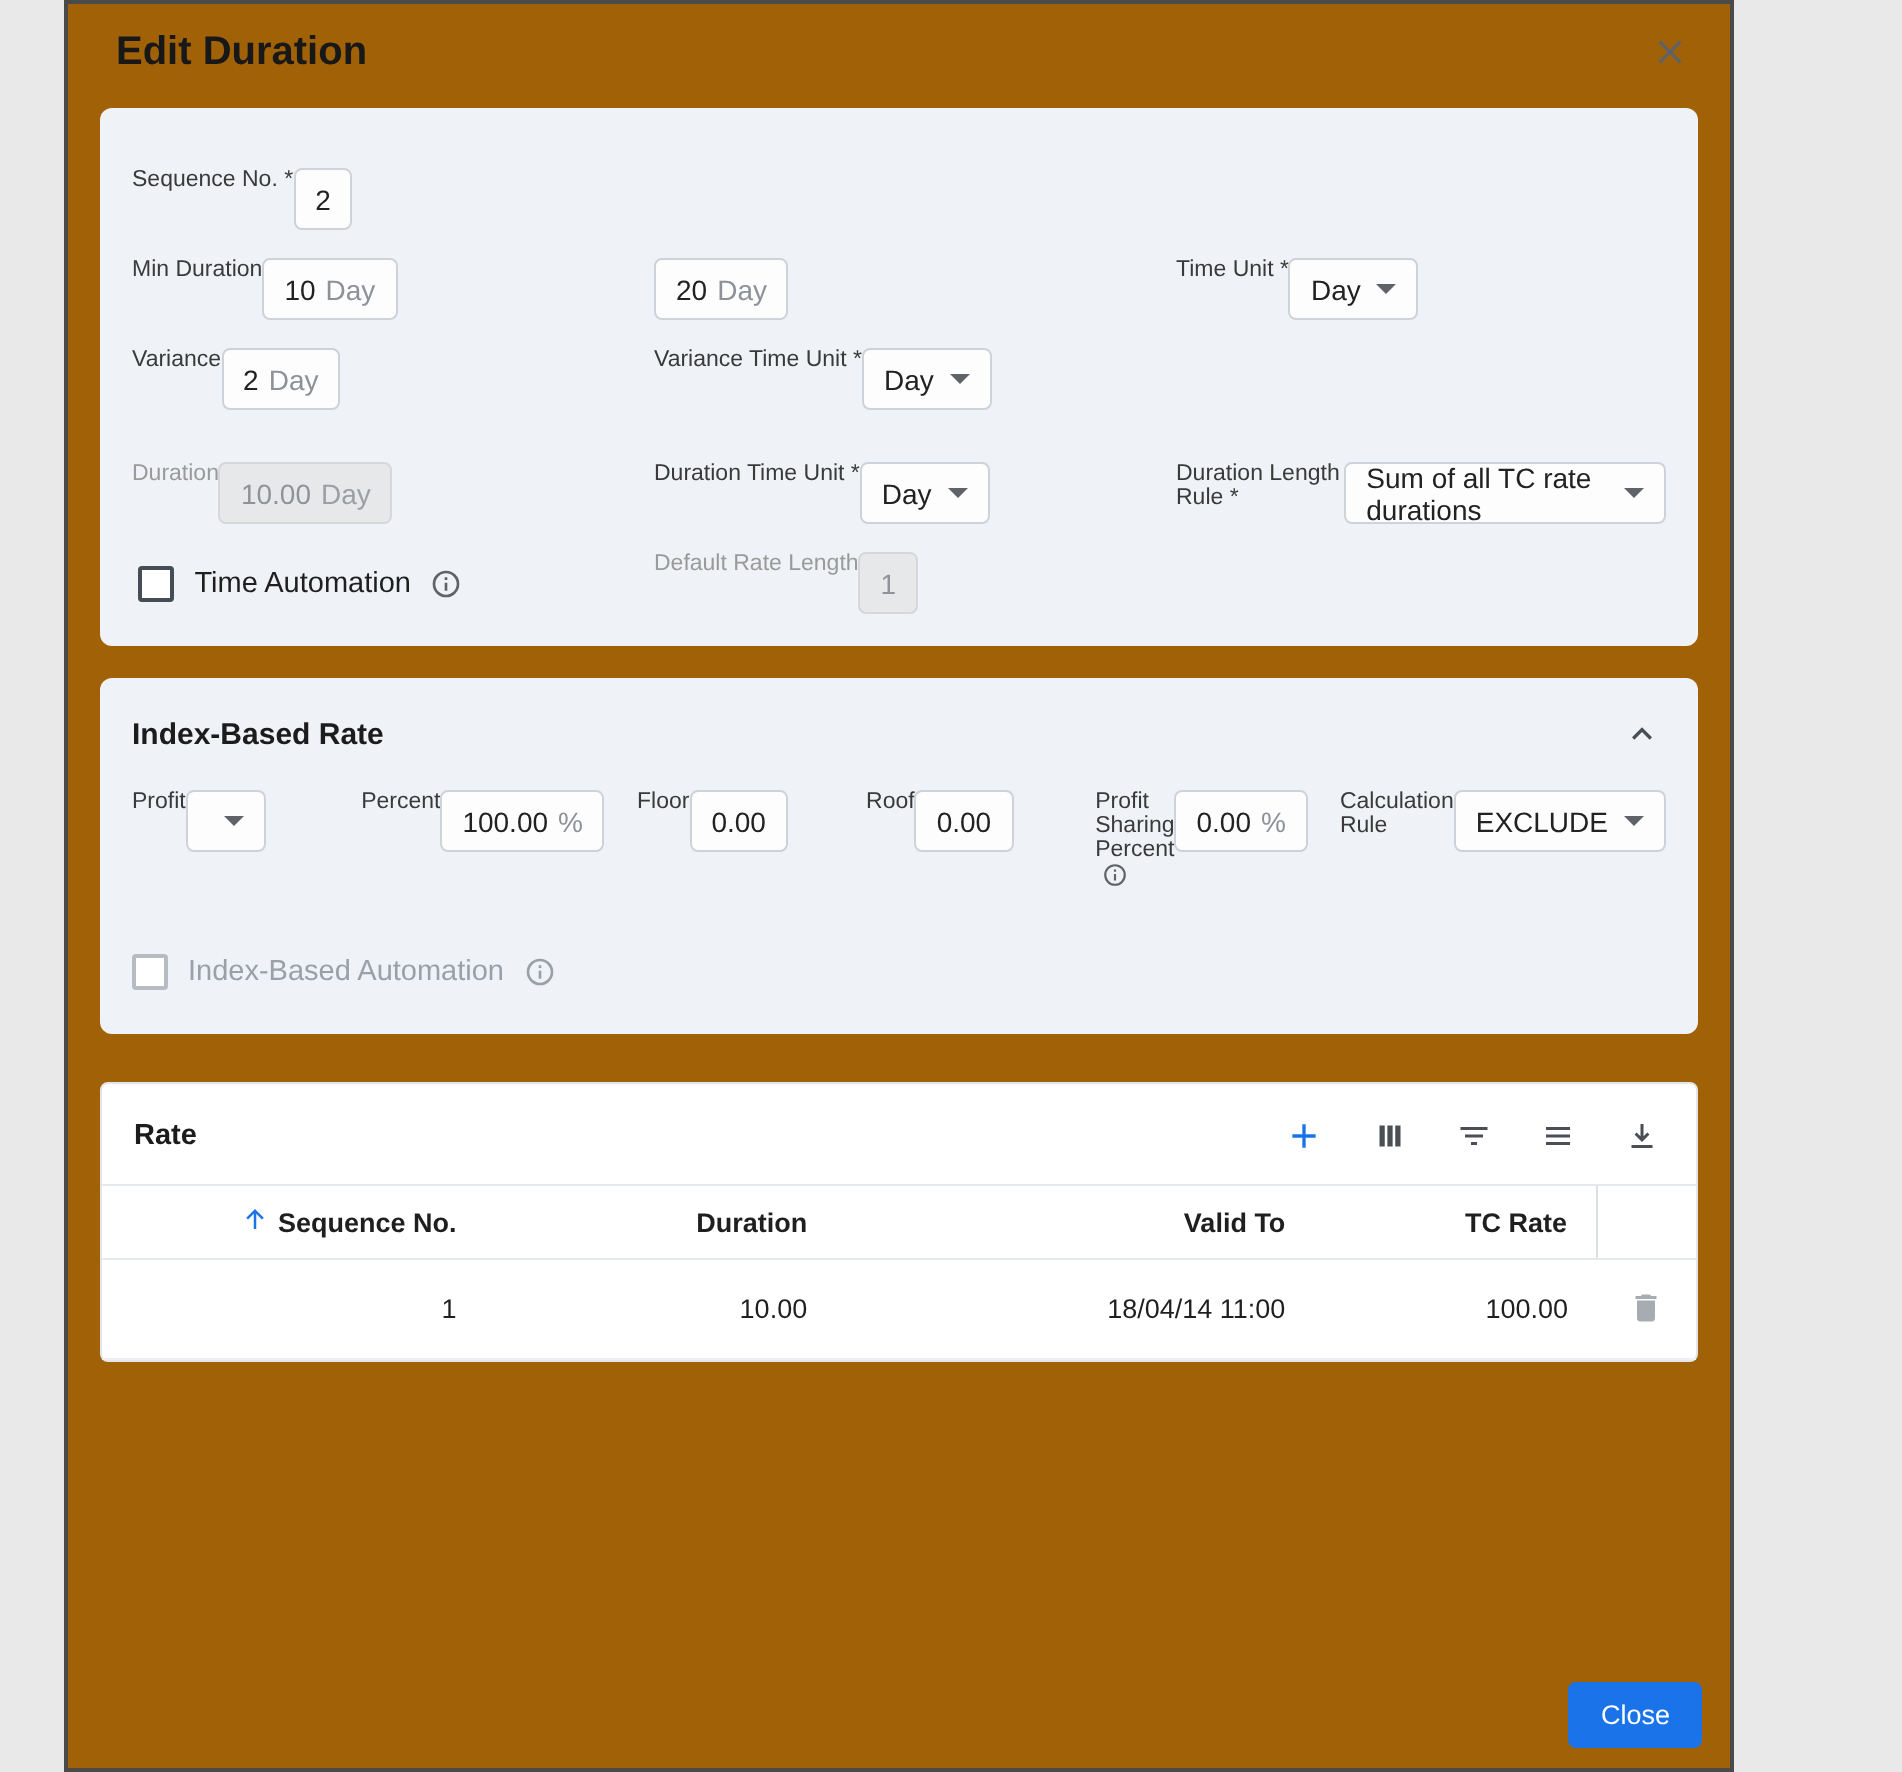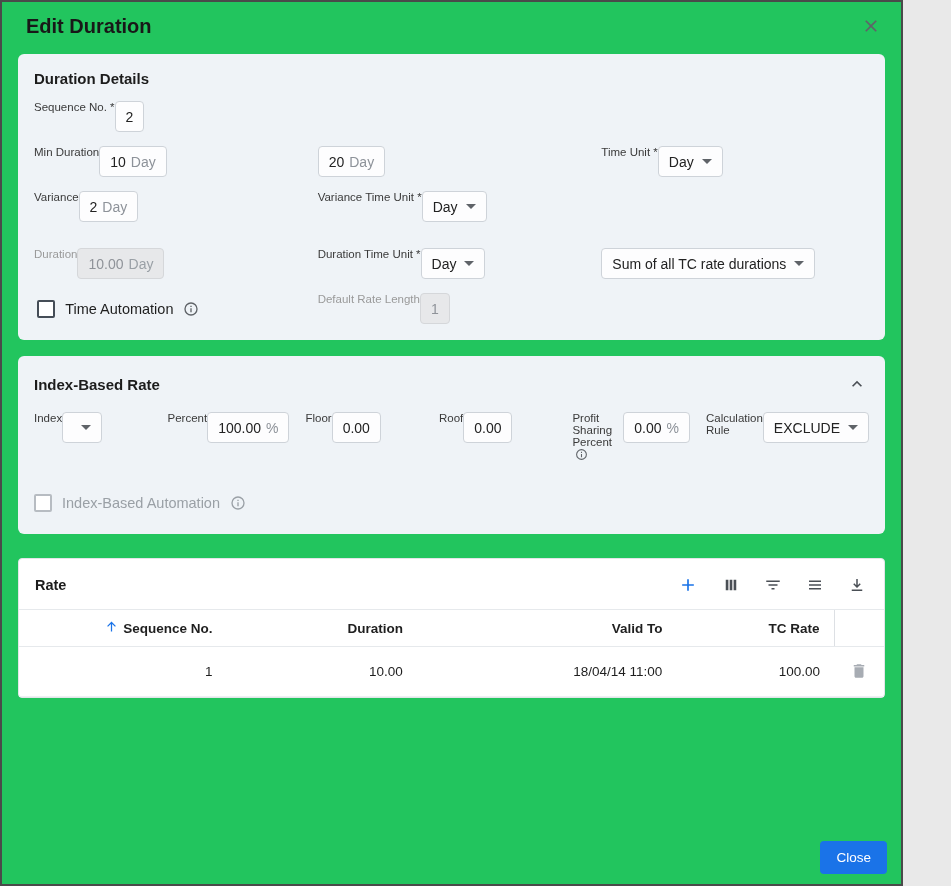--- a/index.html
+++ b/index.html
@@ -1,24 +1,25 @@
 <!DOCTYPE html>
 <html><head>
 <meta charset="utf-8">
 <style>
   * { box-sizing: border-box; margin: 0; padding: 0; }
   html,body { background:#e9e9e9; }
   body { font-family:"Liberation Sans", sans-serif; }
 
   .modal {
     position: relative;
-    width: 903px; height: 886px;
-    background: #22c55e;
+    width: 835px; height: 886px;
+    background: #a16207;
     border: 2px solid #4a4a4a;
     overflow: hidden;
+    margin-left: 32px;
   }
 
   
   .modal-header {
     display:flex; align-items:center; justify-content:space-between;
     padding: 12px 18px 8px 24px;
   }
   .modal-title { font-size:20px; font-weight:700; color:#181818; }
   .close-btn { background:none; border:none; cursor:pointer; padding:2px; line-height:0; }
 
@@ -106,21 +107,20 @@
     <button class="close-btn">
       <span class="icon">
         <svg viewBox="0 0 24 24" width="20" height="20" fill="#5f6368">
             <path d="M19 6.41L17.59 5 12 10.59 6.41 5 5 6.41 10.59 12 5 17.59 6.41 19 12 13.41 17.59 19 19 17.59 13.41 12z"></path>
           </svg>
       </span>
     </button>
   </div>
 
   <div class="panel">
-    <div class="panel-title">Duration Details</div>
 
     <div class="grid3">
       <div class="field">
         <div class="field-label">Sequence No. *</div>
         <div class="input right">
           <span>2</span>
         </div>
       </div>
       <div class="field">
         <div class="field-label">&nbsp;</div>
@@ -178,20 +178,21 @@
         </div>
       </div>
       <div class="field">
         <div class="field-label">Duration Time Unit *</div>
         <div class="input select">
           <span>Day</span>
           <span class="caret"></span>
         </div>
       </div>
       <div class="field">
+        <div class="field-label">Duration Length Rule *</div>
         <div class="input select">
           <span>Sum of all TC rate durations</span>
           <span class="caret"></span>
         </div>
       </div>
     </div>
 
     <div class="grid3">
       <div class="field">
         <div class="field-label">&nbsp;</div>
@@ -222,21 +223,21 @@
         <span>
           <svg viewBox="0 0 24 24" width="20" height="20" fill="#4a4f55">
               <path d="M12 8l-6 6 1.41 1.41L12 10.83l4.59 4.58L18 14z"></path>
             </svg>
         </span>
       </button>
     </div>
 
     <div class="grid6">
       <div class="field">
-        <div class="field-label">Index</div>
+        <div class="field-label">Profit</div>
         <div class="input select">
           <span></span>
           <span class="caret"></span>
         </div>
       </div>
       <div class="field">
         <div class="field-label">Percent</div>
         <div class="input right">
           <span>100.00</span>
           <span class="suffix">%</span>

